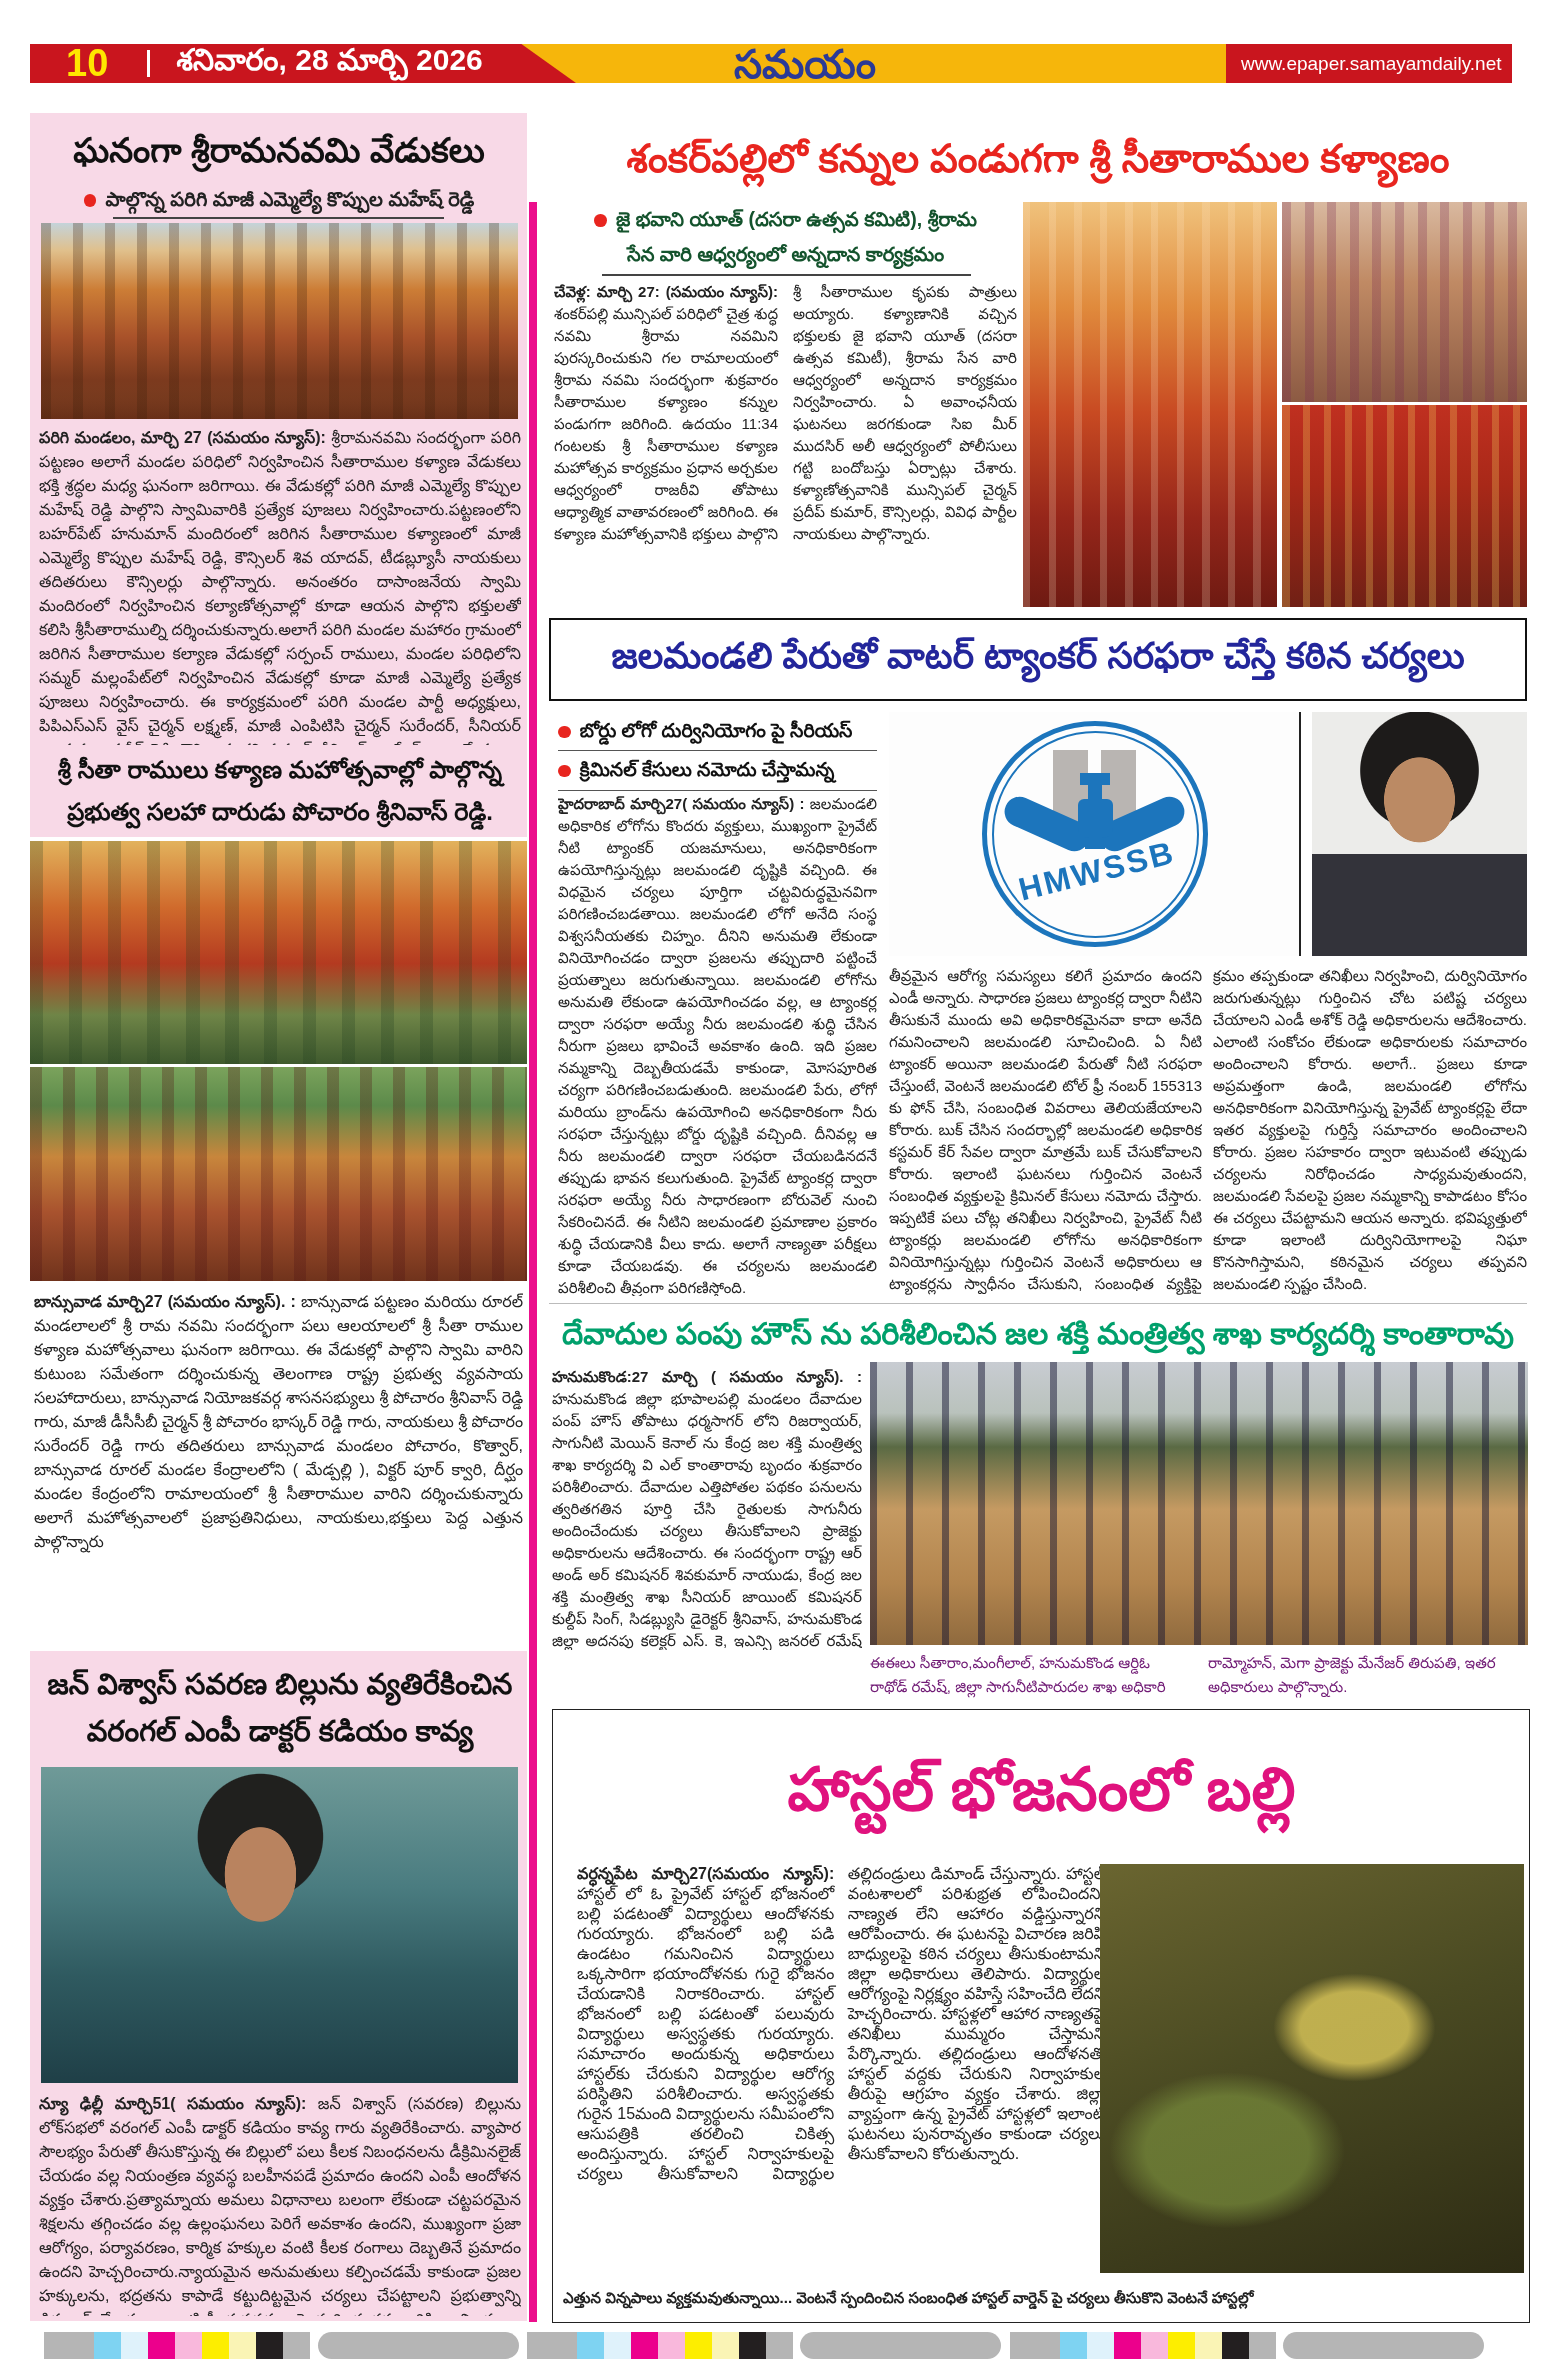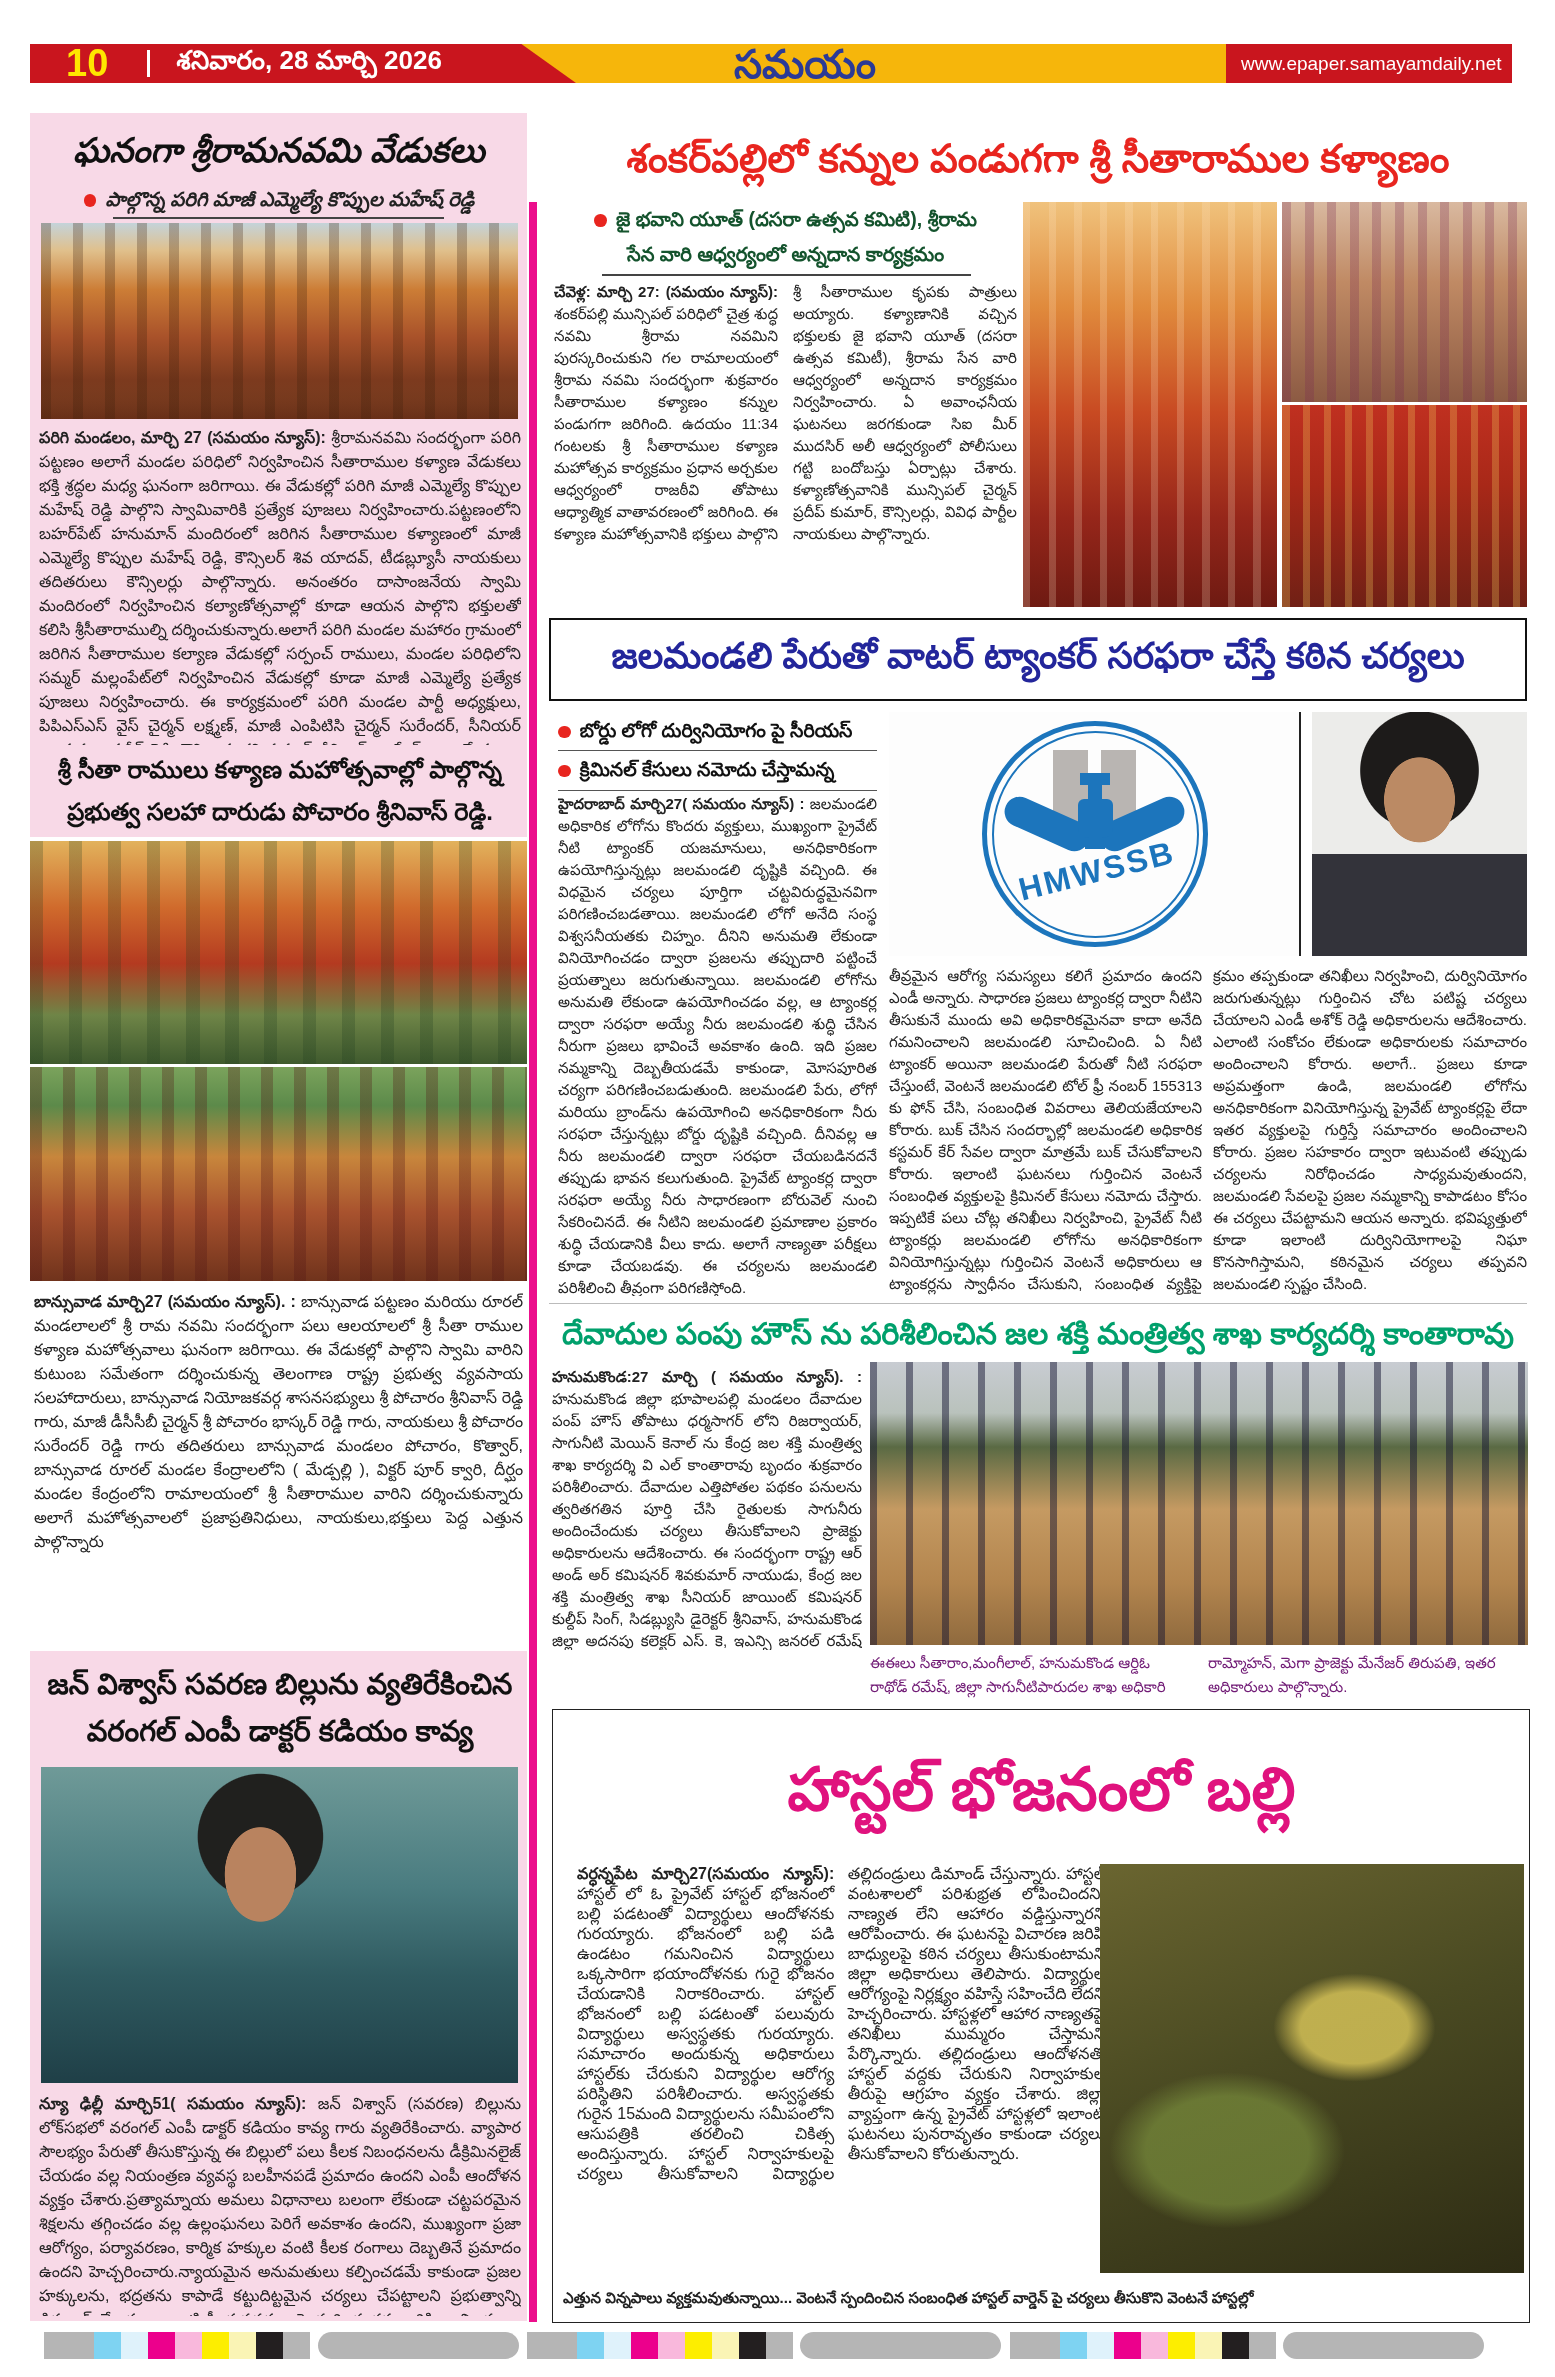--- a/index.html
+++ b/index.html
@@ -4,21 +4,21 @@
 <style>
   html,body{margin:0;padding:0;background:#ffffff;}
   .page{position:relative;width:1555px;height:2377px;background:#ffffff;overflow:hidden;
         font-family:"Liberation Sans", sans-serif;color:#1a1a1a;padding-left:32px;}
   
   .mast-yellow{position:absolute;left:30px;top:44px;width:1482px;height:39px;background:#f6b60b;}
   .mast-red-left{position:absolute;left:30px;top:44px;width:546px;height:39px;background:#c9151e;
     clip-path:polygon(0 0,90% 0,100% 100%,0 100%);display:flex;align-items:center;}
   .page-num{color:#ffe600;font-size:38px;font-weight:bold;margin-left:36px;line-height:39px;}
   .mast-vline{width:2.3px;height:27px;background:#ffffff;margin-left:39px;}
-  .mast-date{color:#ffffff;font-size:26px;font-weight:bold;margin-left:27px;white-space:nowrap;}
+  .mast-date{color:#ffffff;font-size:30px;font-weight:bold;margin-left:27px;white-space:nowrap;}
   .mast-title{position:absolute;left:677px;top:44px;width:256px;height:39px;color:#2b3a96;
     font-size:40px;font-weight:bold;text-align:center;line-height:41px;}
   .mast-red-right{position:absolute;left:1226px;top:44px;width:286px;height:39px;background:#c9151e;
     display:flex;align-items:center;justify-content:flex-end;}
   .mast-url{color:#ffffff;font-size:19px;padding-right:10.5px;}
   
   .pinkbox{position:absolute;background:#f8d9e7;}
   .photo{position:absolute;background-size:cover;background-position:center;}
   .bodytext{position:absolute;font-size:16px;line-height:24px;text-align:justify;color:#222;overflow:hidden;}
   .bodytext b{font-weight:bold;}
@@ -138,21 +138,21 @@
     <div class="mast-vline"></div>
     <div class="mast-date">శనివారం, 28 మార్చి 2026</div>
   </div>
   <div class="mast-title">సమయం</div>
   <div class="mast-red-right">
     <span class="mast-url">www.epaper.samayamdaily.net</span>
   </div>
 
   <div class="vdivider" style="left:529px;top:202px;height:2120px;"></div>
 
-  <div class="pinkbox" style="left:30px;top:113px;width:497px;height:724px;font-style:italic;">
+  <div class="pinkbox" style="left:30px;top:113px;width:497px;height:724px;">
     <div class="h-left1" style="left:6px;top:9px;position:absolute;">ఘనంగా శ్రీరామనవమి వేడుకలు</div>
     <div class="sub-left1" style="left:6px;top:69px;position:absolute;">
       <span class="bullet"></span><span>పాల్గొన్న పరిగి మాజీ ఎమ్మెల్యే కొప్పుల మహేష్ రెడ్డి</span>
     </div>
     <div style="position:absolute;left:83px;top:104px;width:331px;height:1.5px;background:#444;"></div>
   </div>
   <div class="photo ph-parigi" style="left:41px;top:223px;width:477px;height:196px;"></div>
   <div class="bodytext" style="left:39px;top:426px;width:482px;height:319px;">
     <b>పరిగి మండలం, మార్చి 27 (సమయం న్యూస్):</b>
     <span>శ్రీరామనవమి సందర్భంగా పరిగి పట్టణం అలాగే మండల పరిధిలో నిర్వహించిన సీతారాముల కళ్యాణ వేడుకలు భక్తి శ్రద్ధల మధ్య ఘనంగా జరిగాయి. ఈ వేడుకల్లో పరిగి మాజీ ఎమ్మెల్యే కొప్పుల మహేష్ రెడ్డి పాల్గొని స్వామివారికి ప్రత్యేక పూజలు నిర్వహించారు.పట్టణంలోని బహర్‌పేట్ హనుమాన్ మందిరంలో జరిగిన సీతారాముల కళ్యాణంలో మాజీ ఎమ్మెల్యే కొప్పుల మహేష్ రెడ్డి, కౌన్సిలర్ శివ యాదవ్, టీడబ్ల్యూసీ నాయకులు తదితరులు కౌన్సిలర్లు పాల్గొన్నారు. అనంతరం దాసాంజనేయ స్వామి మందిరంలో నిర్వహించిన కల్యాణోత్సవాల్లో కూడా ఆయన పాల్గొని భక్తులతో కలిసి శ్రీసీతారాముల్ని దర్శించుకున్నారు.అలాగే పరిగి మండల మహారం గ్రామంలో జరిగిన సీతారాముల కల్యాణ వేడుకల్లో సర్పంచ్ రాములు, మండల పరిధిలోని సమ్మర్ మల్లంపేట్‌లో నిర్వహించిన వేడుకల్లో కూడా మాజీ ఎమ్మెల్యే ప్రత్యేక పూజలు నిర్వహించారు. ఈ కార్యక్రమంలో పరిగి మండల పార్టీ అధ్యక్షులు, పిపిఎస్ఎస్ వైస్ చైర్మన్ లక్ష్మణ్, మాజీ ఎంపిటిసి చైర్మన్ సురేందర్, సీనియర్ నాయకులు ప్రదీప్ రెడ్డి, కౌన్సిలర్లు రవి కుమార్, శ్రీనివాస్, తాహేర్, అంజనేయులు, కృష్ణ, వెంకట్ తదితరులు, అలాగే స్థానిక టీఆర్ఎస్ నాయకులు, గ్రామస్తులు పెద్ద సంఖ్యలో పాల్గొన్నారు.</span>

